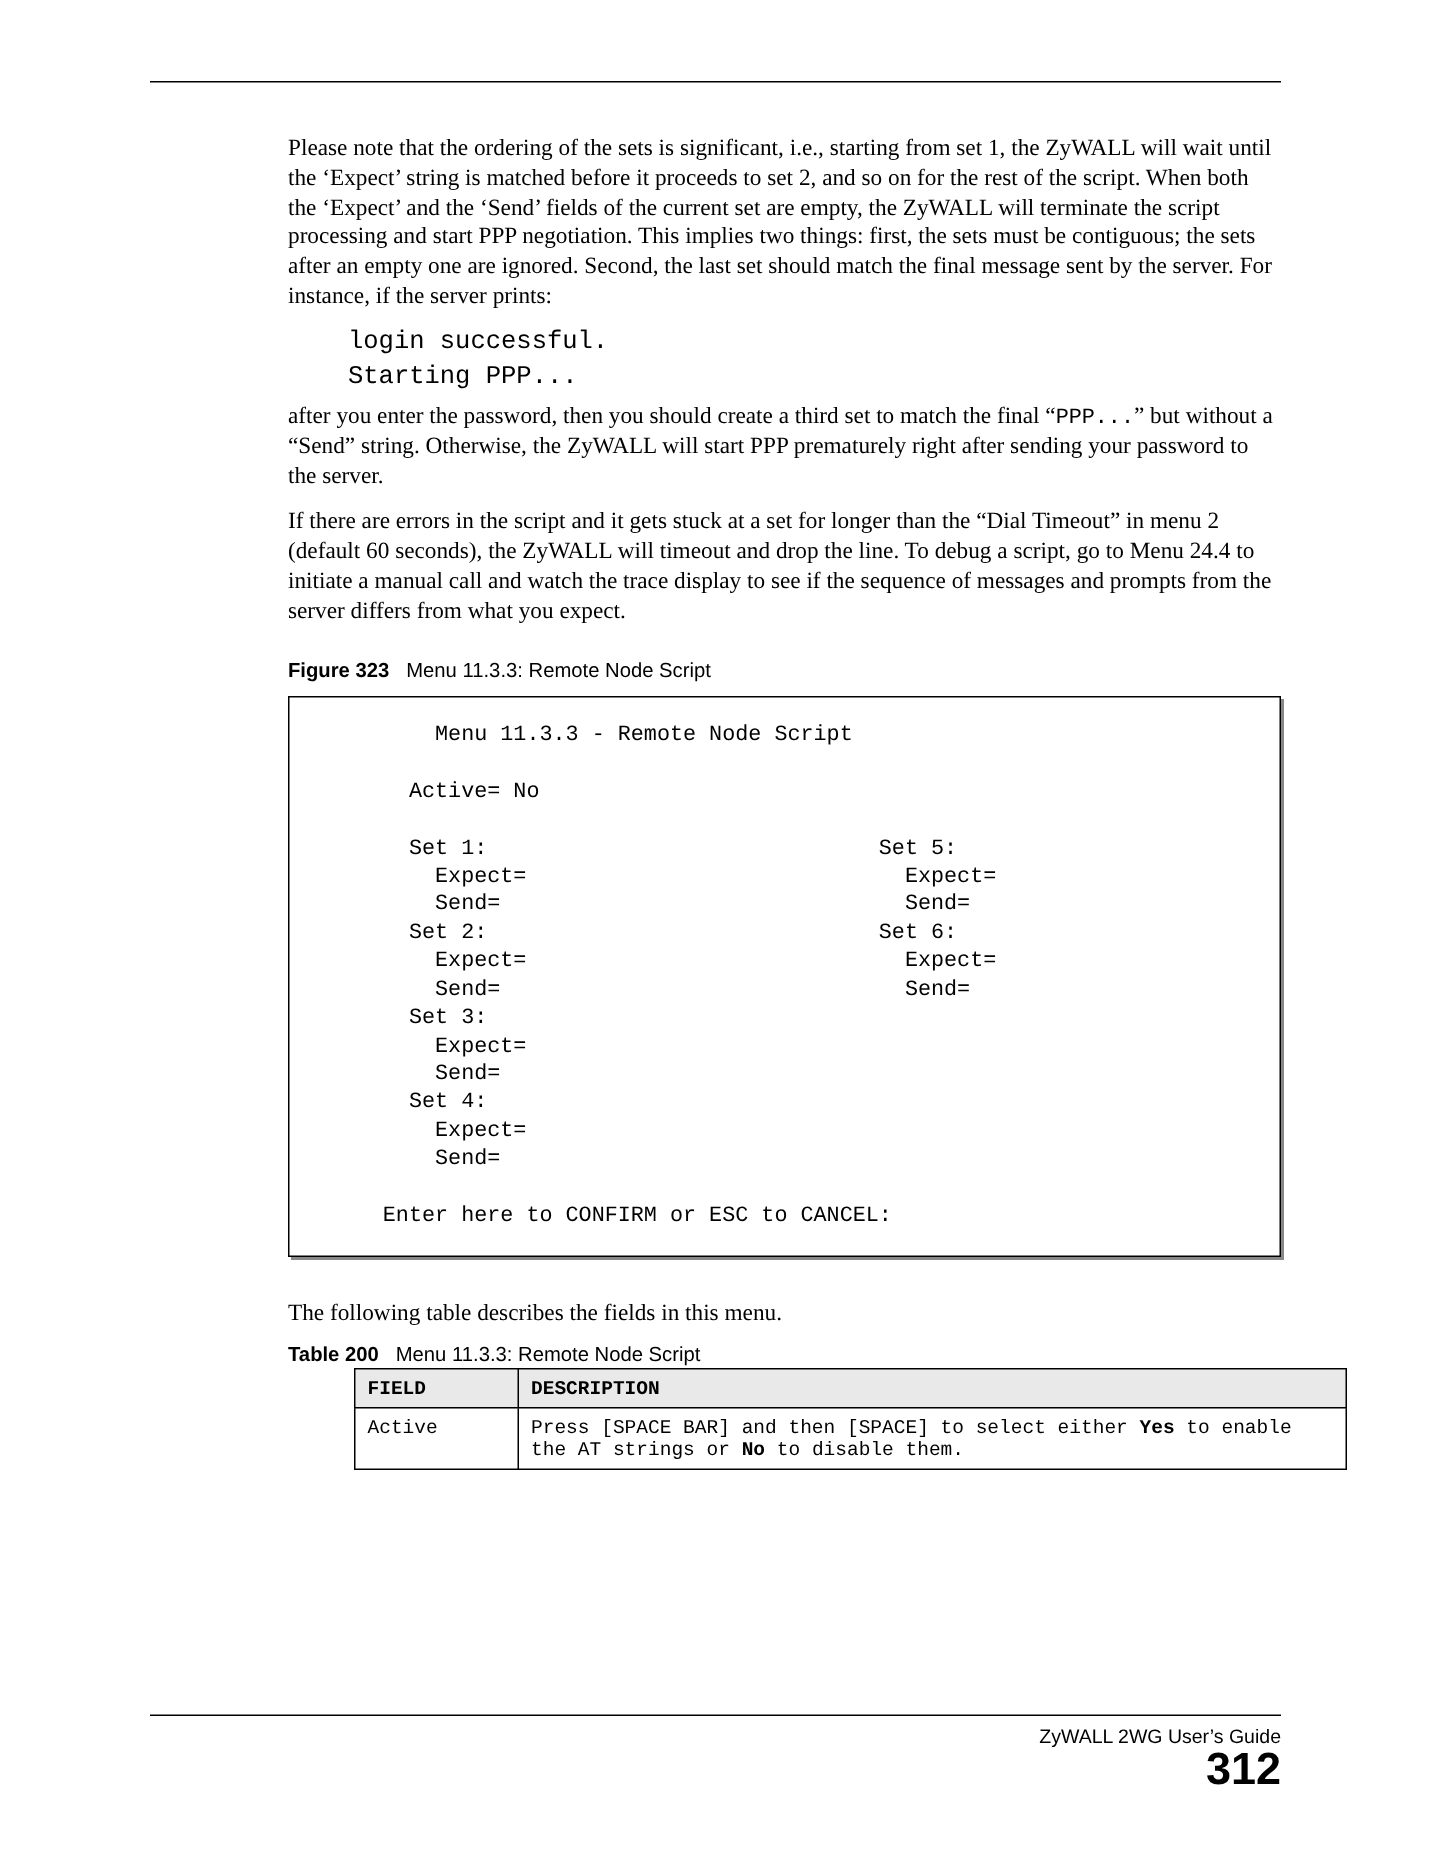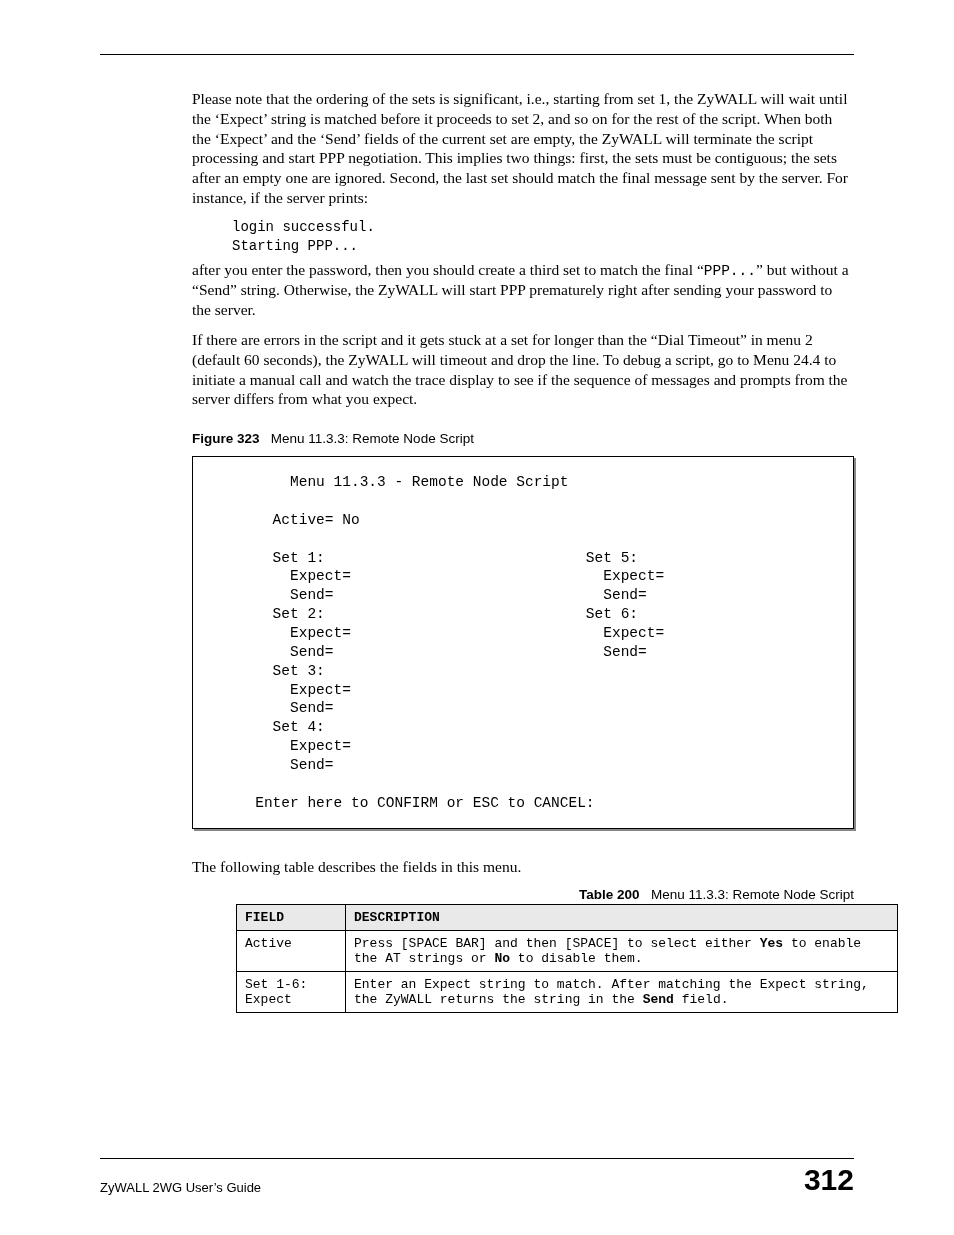--- a/index.html
+++ b/index.html
@@ -37,21 +37,21 @@
     line-height: 1.28;
     margin: 0 0 10px 0;
     text-align: left;
   }
   .mono-inline {
     font-family: "Courier New", Courier, monospace;
     font-size: 14.5px;
   }
   .code-indent {
     font-family: "Courier New", Courier, monospace;
-    font-size: 14px;
+    font-size: 17px;
     white-space: pre;
     margin: 4px 0 4px 40px;
     line-height: 1.35;
   }
   .fig-caption {
     font-family: Arial, Helvetica, sans-serif;
     font-size: 13.5px;
     margin: 22px 0 10px 0;
   }
   .fig-caption .lead {
@@ -64,21 +64,20 @@
     font-family: "Courier New", Courier, monospace;
     font-size: 14.5px;
     white-space: pre;
     line-height: 1.3;
     margin-bottom: 28px;
   }
   .tbl-caption {
     font-family: Arial, Helvetica, sans-serif;
     font-size: 13.5px;
     margin: 6px 0 2px 0;
-    text-align: right;
   }
   .tbl-caption .lead { font-weight: bold; }
   table.spec {
     border-collapse: collapse;
     width: 100%;
     font-family: Liberation Mono, monospace;
     font-size: 13px;
     margin-left: 44px;
   }
   table.spec th, table.spec td {
@@ -97,20 +96,21 @@
     left: 100px;
     right: 100px;
     bottom: 40px;
     border-top: 1.5px solid #000;
     padding-top: 6px;
     font-family: Arial, Helvetica, sans-serif;
     font-size: 13px;
     display: flex;
     justify-content: space-between;
     align-items: flex-end;
+    flex-direction: column;
   }
   .page-num {
     font-family: Arial, Helvetica, sans-serif;
     font-weight: bold;
     font-size: 30px;
     line-height: 1;
   }
   b { font-weight: bold; }
 </style>
 </head>
@@ -163,24 +163,20 @@
         <tr>
           <th class="col-field">FIELD</th>
           <th>DESCRIPTION</th>
         </tr>
       </thead>
       <tbody>
         <tr>
           <td>Active</td>
           <td><span>Press [SPACE BAR] and then [SPACE] to select either </span><b>Yes</b><span> to enable the AT strings or </span><b>No</b><span> to disable them.</span></td>
         </tr>
-        <tr>
-          <td>Set 1-6: Expect</td>
-          <td><span>Enter an Expect string to match. After matching the Expect string, the ZyWALL returns the string in the </span><b>Send</b><span> field.</span></td>
-        </tr>
       </tbody>
     </table>
   </div>
 
   <div class="footer">
     <span>ZyWALL 2WG User’s Guide</span>
     <span class="page-num">312</span>
   </div>
 </div>
 

